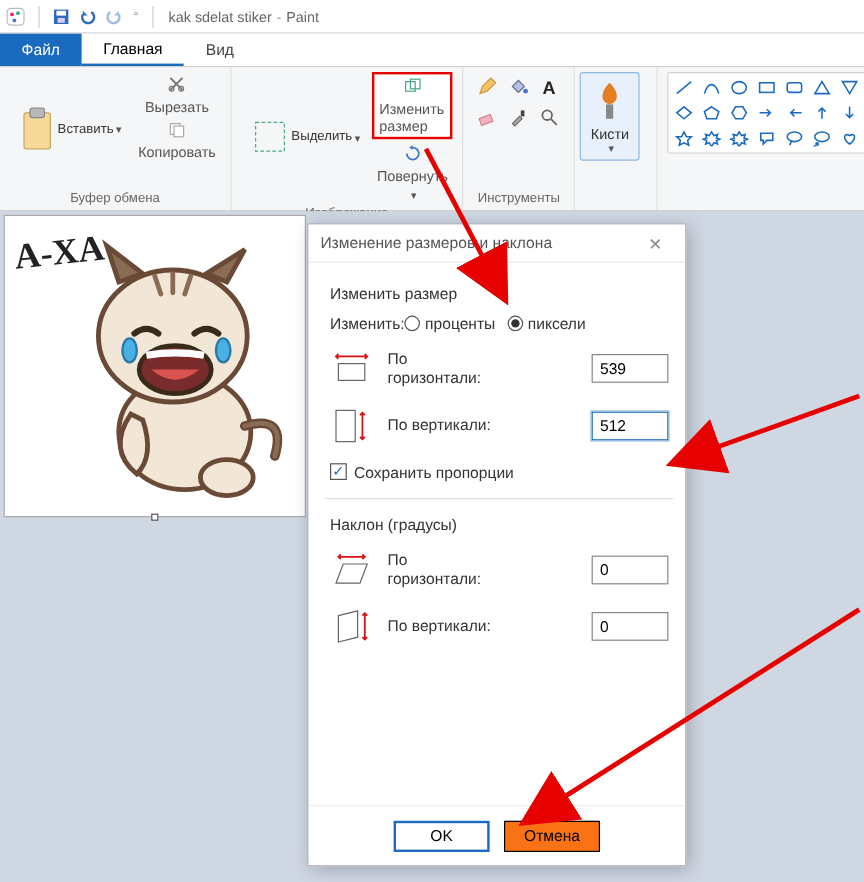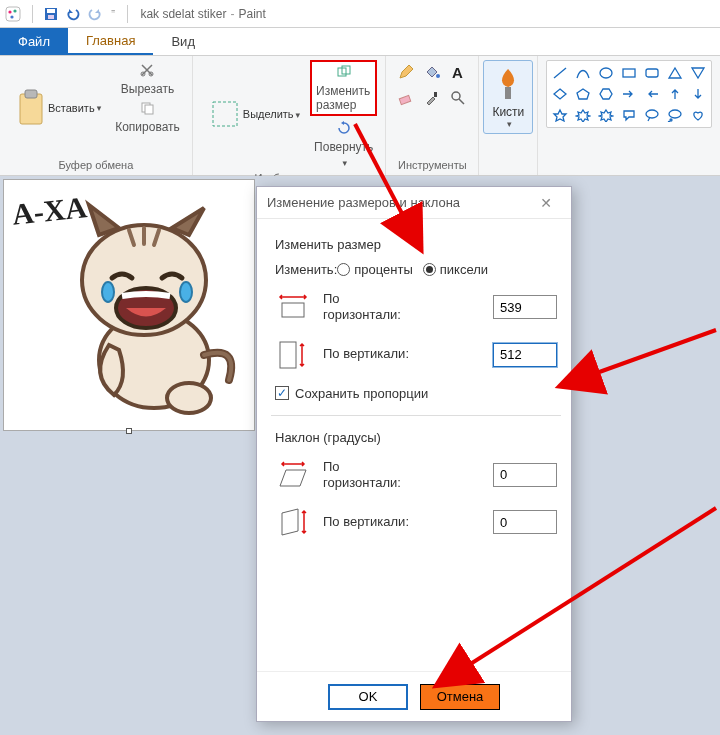--- a/index.html
+++ b/index.html
@@ -8,21 +8,21 @@
   
   .titlebar { height:28px; background:#fff; display:flex; align-items:center; padding:0 4px; font-size:12px; color:#666; border-bottom:1px solid #d0d0d0;}
   .titlebar .qat { display:flex; align-items:center; gap:6px; margin-right:8px;}
   .titlebar .divider { width:1px; height:18px; background:#ccc; margin:0 4px;}
   .titlebar svg { display:block; }
 
   
   .tabs { height:28px; background:#fff; display:flex; align-items:stretch; border-bottom:1px solid #d0d0d0;}
   .tab { padding:0 18px; display:flex; align-items:center; font-size:13px; color:#444; cursor:pointer;}
   .tab.file { background:#1a6bbf; color:#fff;}
-  .tab.active { color:#a16207; border-bottom:2px solid #1a6bbf; font-weight:500;}
+  .tab.active { color:#000000; border-bottom:2px solid #1a6bbf; font-weight:500;}
 
   
   .ribbon { height:120px; background:#f5f6f7; display:flex; border-bottom:1px solid #d0d0d0;}
   .group { border-right:1px solid #e0e0e0; padding:4px 8px 0 8px; display:flex; flex-direction:column; justify-content:space-between;}
   .group-label { text-align:center; font-size:11px; color:#666; padding:2px 0 4px 0;}
   .group-body { flex:1; display:flex; }
 
   .vbtn { display:flex; flex-direction:row; align-items:center; justify-content:flex-start; padding:2px 6px; font-size:11px; color:#333; cursor:pointer; text-align:center; line-height:1.2;}
   .vbtn svg { margin-bottom:2px;}
   .smallbtn { display:flex; align-items:center; font-size:12px; color:#555; padding:2px 4px; cursor:pointer; gap:4px;flex-direction:column;}
@@ -217,21 +217,21 @@
             <svg width="18" height="18" viewBox="0 0 18 18">
               <circle cx="7" cy="7" r="4" fill="none" stroke="#666" stroke-width="1.5"></circle>
               <path d="M10 10 L15 15" stroke="#666" stroke-width="1.5"></path>
             </svg>
           </div>
       </div>
     </div>
     <div class="group-label">Инструменты</div>
   </div>
 
-  <div class="group" style="padding-left:4px;padding-right:4px">
+  <div class="group" style="padding-left:4px;padding-right:14px">
     <div class="group-body" style="align-items:flex-start;justify-content:center;">
       <div class="brush-btn">
         <svg width="36" height="40" viewBox="0 0 36 40">
             <path d="M18 4 C 10 12 10 20 18 22 C 26 20 26 12 18 4 Z" fill="#e67e22"></path>
             <rect x="15" y="22" width="6" height="12" fill="#888"></rect>
           </svg>
         <span>Кисти</span>
         <span class="dropdown-arrow">▾</span>
       </div>
     </div>

